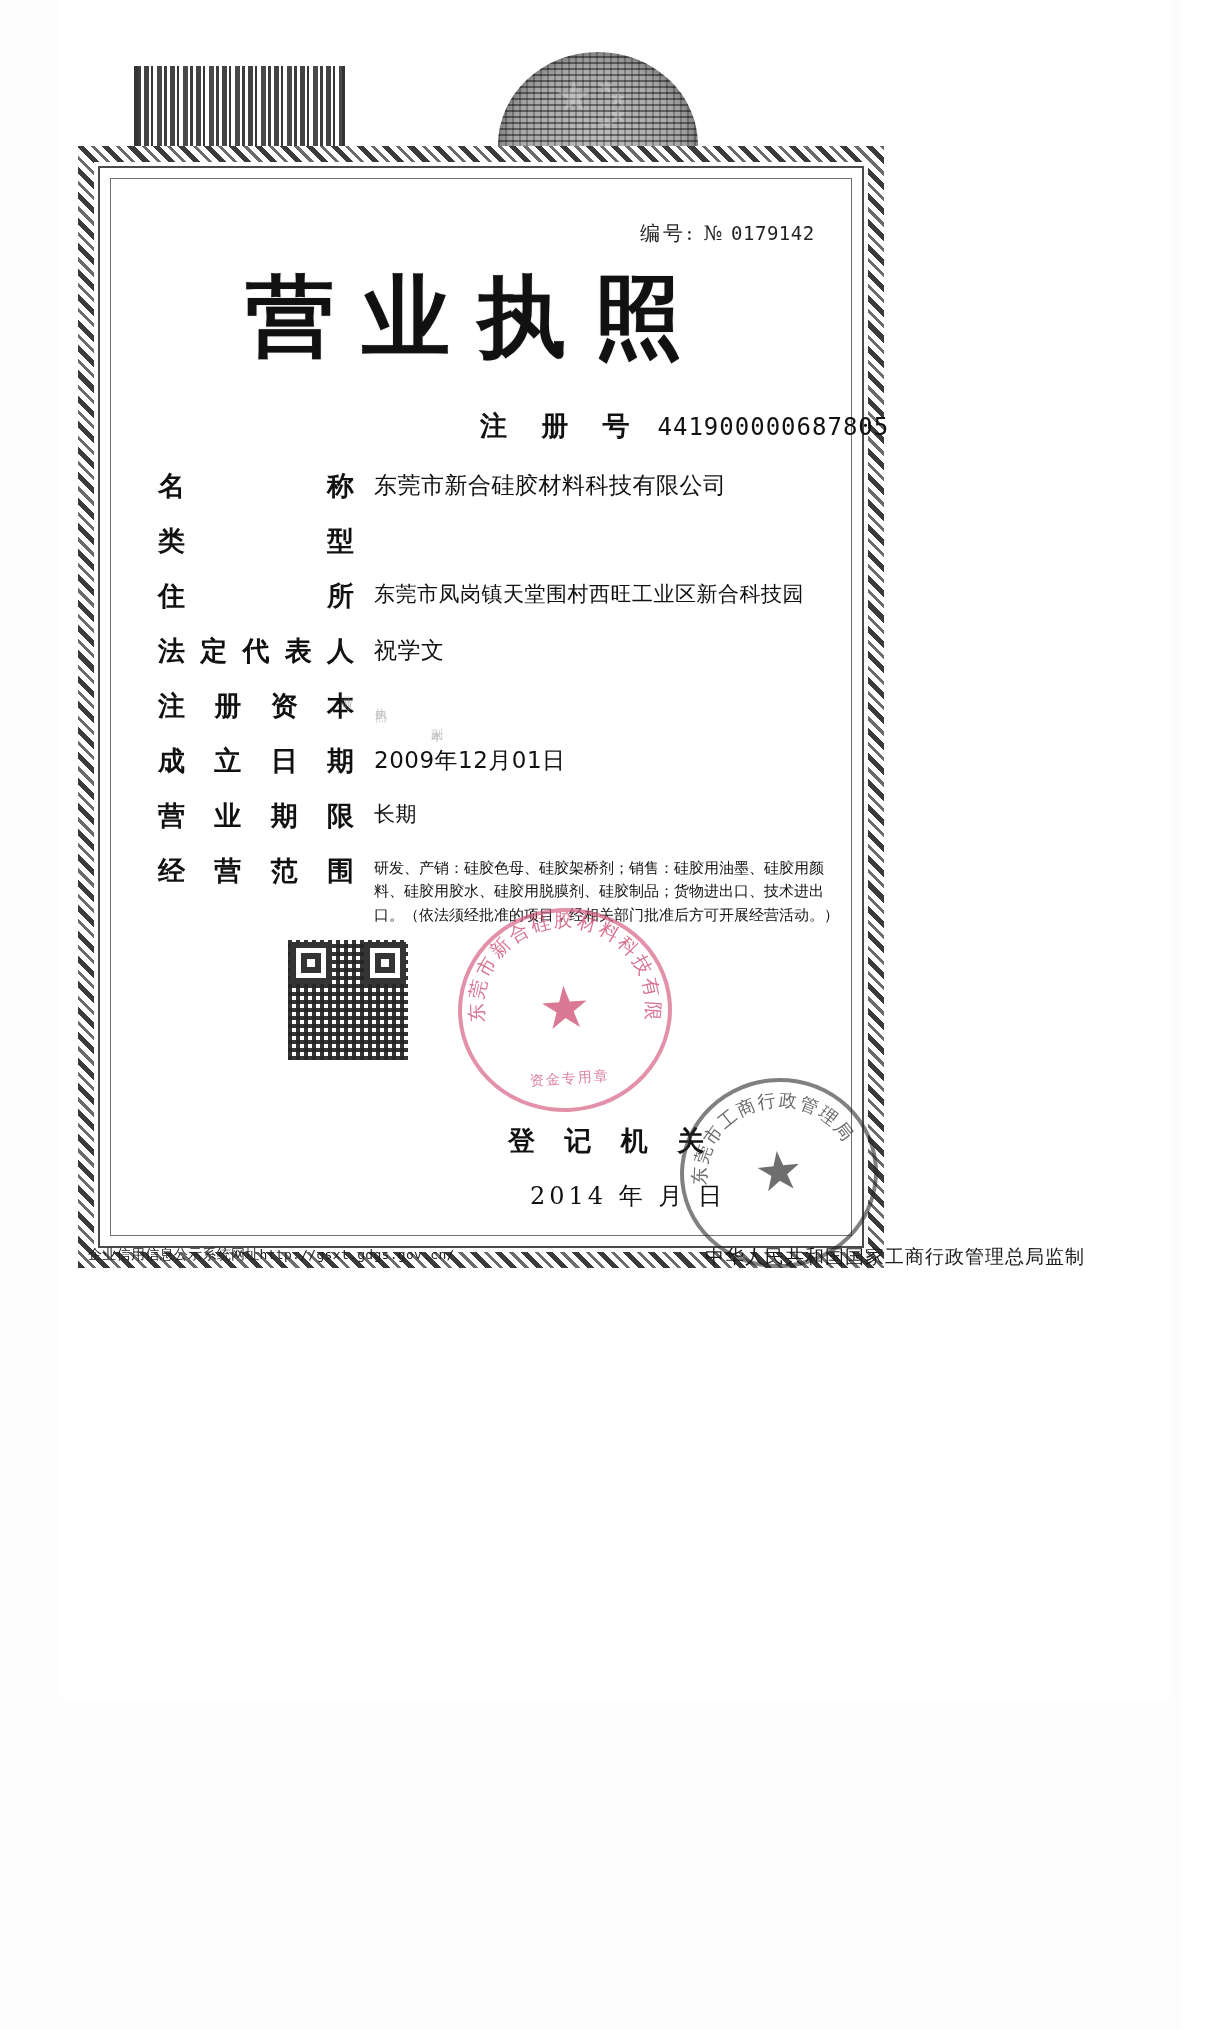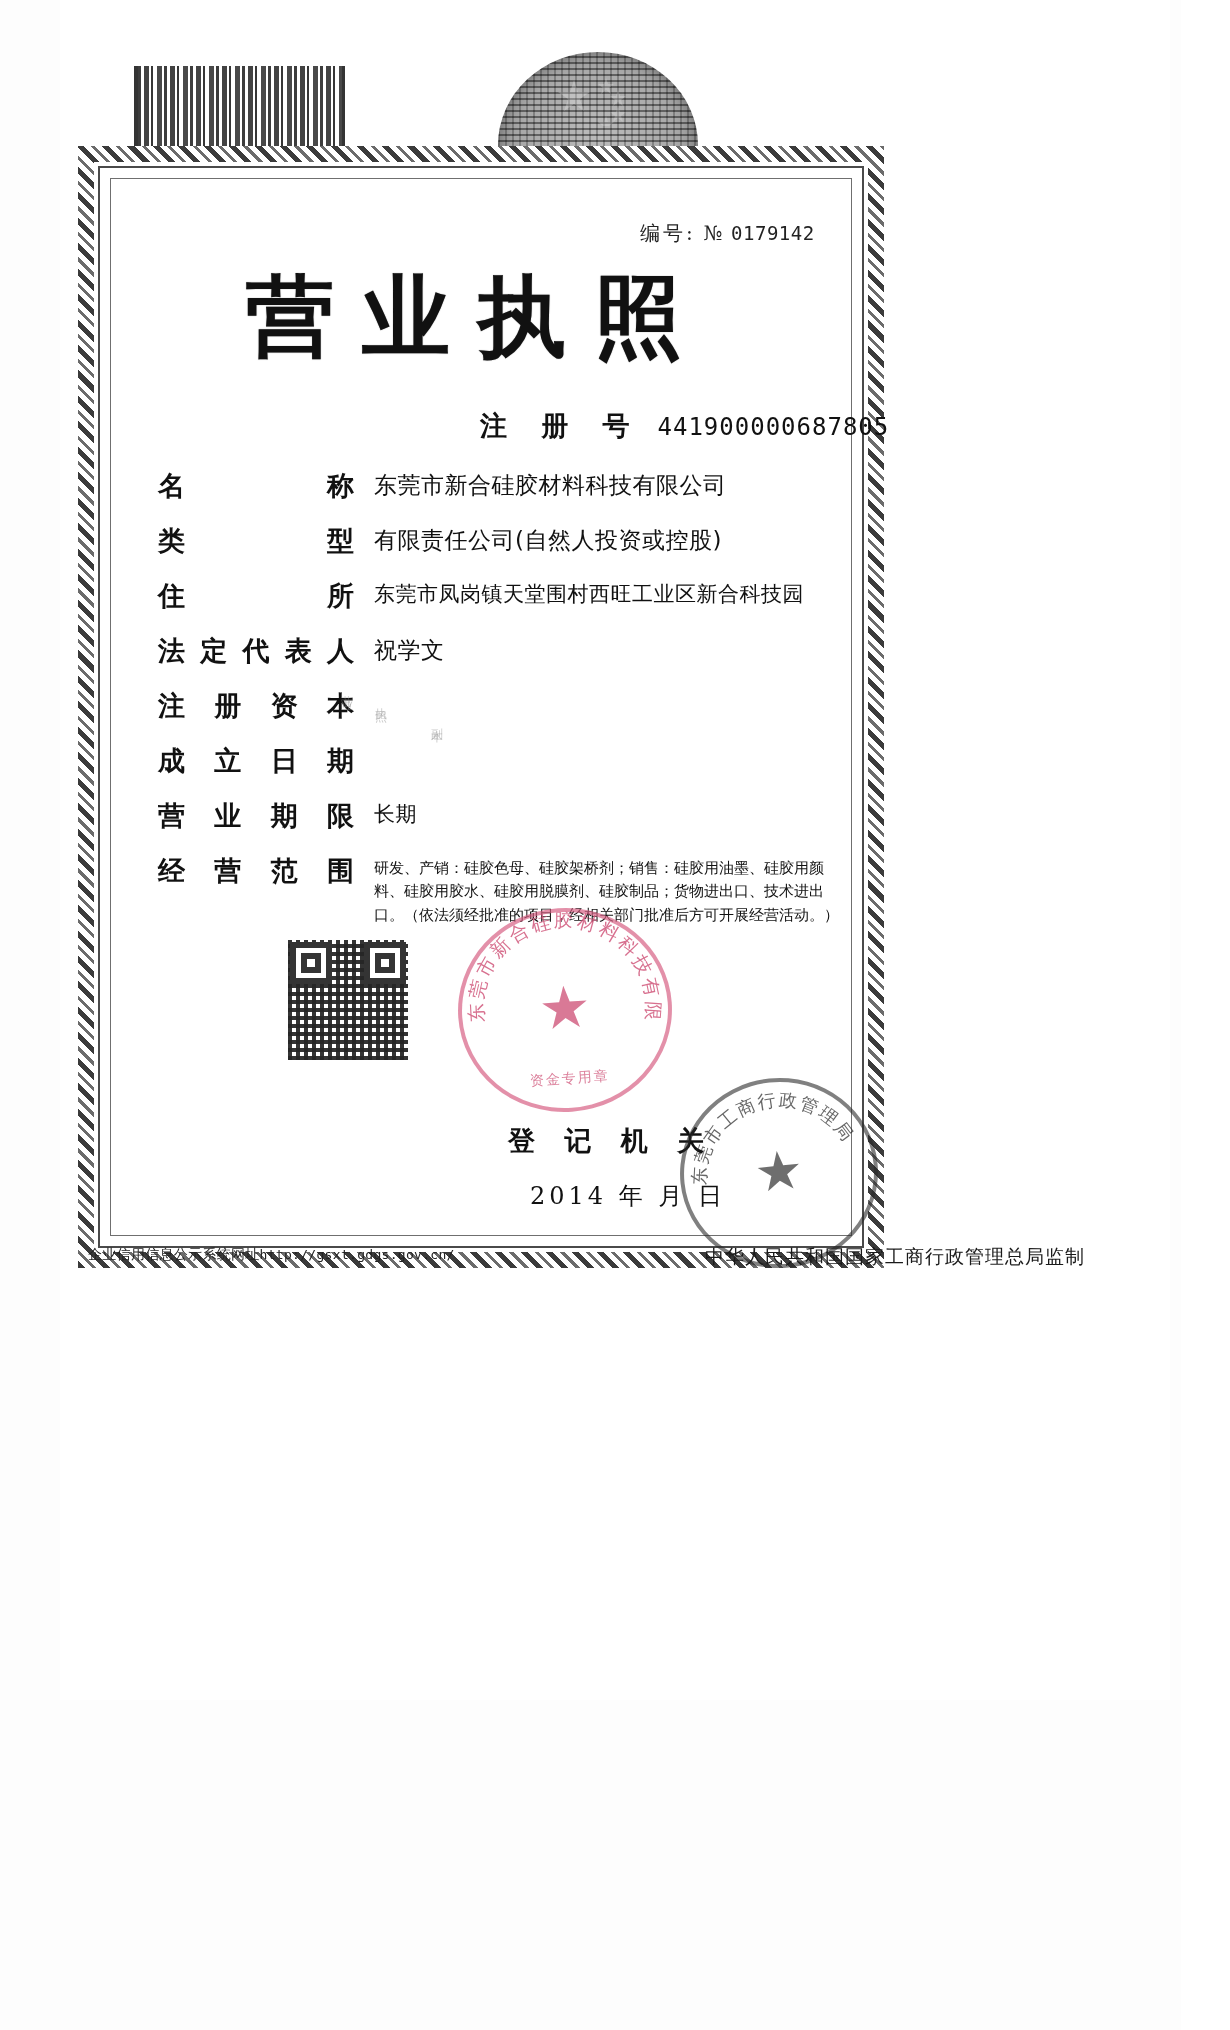--- a/index.html
+++ b/index.html
@@ -395,21 +395,20 @@
           <span>称</span>
         </div>
         <div class="field-value">东莞市新合硅胶材料科技有限公司</div>
       </div>
 
       <div class="field-row">
         <div class="field-label">
           <span>类</span>
           <span>型</span>
         </div>
-        <div class="field-value">有限责任公司(自然人投资或控股)</div>
       </div>
 
       <div class="field-row">
         <div class="field-label">
           <span>住</span>
           <span>所</span>
         </div>
         <div class="field-value thin">东莞市凤岗镇天堂围村西旺工业区新合科技园</div>
       </div>
 
@@ -433,20 +432,21 @@
         </div>
       </div>
 
       <div class="field-row">
         <div class="field-label">
           <span>成</span>
           <span>立</span>
           <span>日</span>
           <span>期</span>
         </div>
+        <div class="field-value">2009年12月01日</div>
       </div>
 
       <div class="field-row">
         <div class="field-label">
           <span>营</span>
           <span>业</span>
           <span>期</span>
           <span>限</span>
         </div>
         <div class="field-value thin">长期</div>

